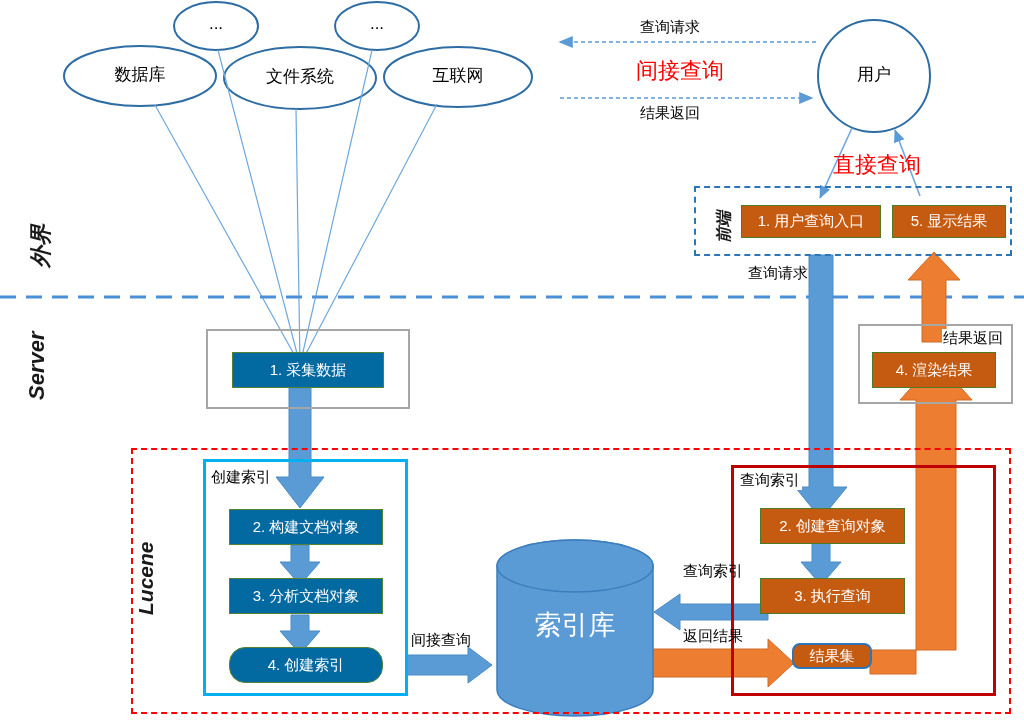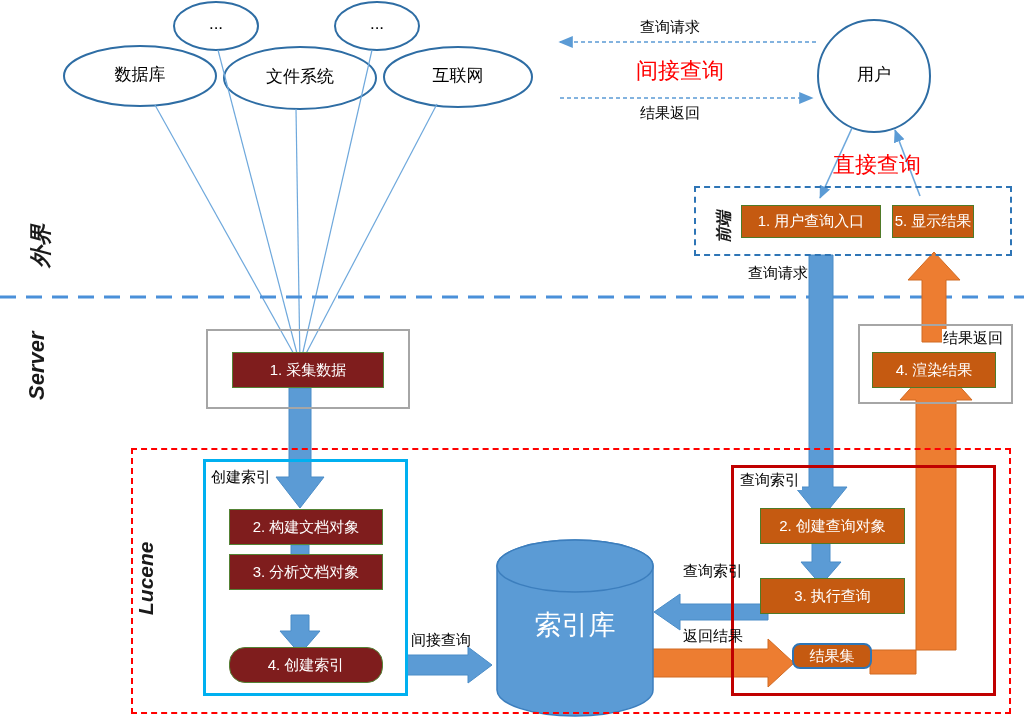--- a/index.html
+++ b/index.html
@@ -8,21 +8,21 @@
   #svgbase{position:absolute;left:0;top:0;width:1024px;height:728px;}
 
   .lbl{position:absolute;white-space:nowrap;color:#000;font-size:15px;font-family:"Liberation Sans","DejaVu Sans",sans-serif;}
   .lbl-red{color:#FF0000;font-size:22px;font-weight:400;}
   .vert-lbl{position:absolute;white-space:nowrap;font-style:italic;font-weight:bold;color:#1a1a1a;
             transform-origin:0 0;}
 
   
   .pbox{position:absolute;display:flex;align-items:center;justify-content:center;
         color:#ffffff;font-size:15px;box-sizing:border-box;white-space:nowrap;}
-  .green{background:#7f1d1d;border:1px solid #548235;}
+  .green{background:#0369a1;border:1px solid #548235;}
   .orange{background:#C55A11;border:1px solid #4F7A28;}
   .orange-round{background:#C55A11;border:2px solid #2E75B6;border-radius:8px;}
 
   
   .frame{position:absolute;box-sizing:border-box;background:transparent;}
   .frame-gray{border:2px solid #A6A6A6;}
   .frame-cyan{border:3px solid #00B0F0;}
   .frame-darkred{border:3px solid #C00000;}
   .frame-reddash{border:2px dashed #FF0000;}
   .frame-bluedash{border:2px dashed #2E75B6;}
@@ -116,34 +116,34 @@
   <div class="lbl lbl-red" style="left:833px;top:150px;">直接查询</div>
 
   <div class="vert-lbl" style="left:26px;top:268px;font-size:22px;transform:rotate(-90deg);">外界</div>
   <div class="vert-lbl" style="left:24px;top:400px;font-size:22px;transform:rotate(-90deg);">Server</div>
   <div class="vert-lbl" style="left:134px;top:615px;font-size:21px;transform:rotate(-90deg);">Lucene</div>
 
   <div class="frame frame-bluedash" style="left:694px;top:186px;width:318px;height:70px;"></div>
   <div class="vert-lbl" style="left:714px;top:243px;font-size:16px;transform:rotate(-90deg);">前端</div>
 
   <div class="pbox orange" style="left:741px;top:205px;width:140px;height:33px;">1. 用户查询入口</div>
-  <div class="pbox orange" style="left:892px;top:205px;width:82px;height:33px;">5. 显示结果</div>
+  <div class="pbox orange" style="left:892px;top:205px;width:114px;height:33px;">5. 显示结果</div>
 
   <div class="lbl" style="left:748px;top:264px;font-size:15px;">查询请求</div>
 
   <div class="frame frame-gray" style="left:206px;top:329px;width:204px;height:80px;"></div>
   <div class="pbox green" style="left:232px;top:352px;width:152px;height:36px;">1. 采集数据</div>
 
   <div class="frame frame-reddash" style="left:131px;top:448px;width:880px;height:266px;"></div>
 
   <div class="frame frame-cyan" style="left:203px;top:459px;width:205px;height:237px;"></div>
   <div class="ftitle" style="left:209px;top:468px;">创建索引</div>
 
   <div class="pbox green" style="left:229px;top:509px;width:154px;height:36px;">2. 构建文档对象</div>
-  <div class="pbox green" style="left:229px;top:554px;width:154px;height:36px;">3. 分析文档对象</div>
+  <div class="pbox green" style="left:229px;top:578px;width:154px;height:36px;">3. 分析文档对象</div>
   <div class="pbox green" style="left:229px;top:647px;width:154px;height:36px;border-radius:16px;">4. 创建索引</div>
 
   <div class="lbl" style="left:411px;top:631px;font-size:15px;">间接查询</div>
 
   <div class="lbl" style="left:497px;top:607px;width:156px;text-align:center;color:#ffffff;font-size:27px;">索引库</div>
 
   <div class="frame frame-darkred" style="left:731px;top:465px;width:265px;height:231px;"></div>
   <div class="ftitle" style="left:738px;top:471px;">查询索引</div>
 
   <div class="pbox orange" style="left:760px;top:508px;width:145px;height:36px;">2. 创建查询对象</div>

